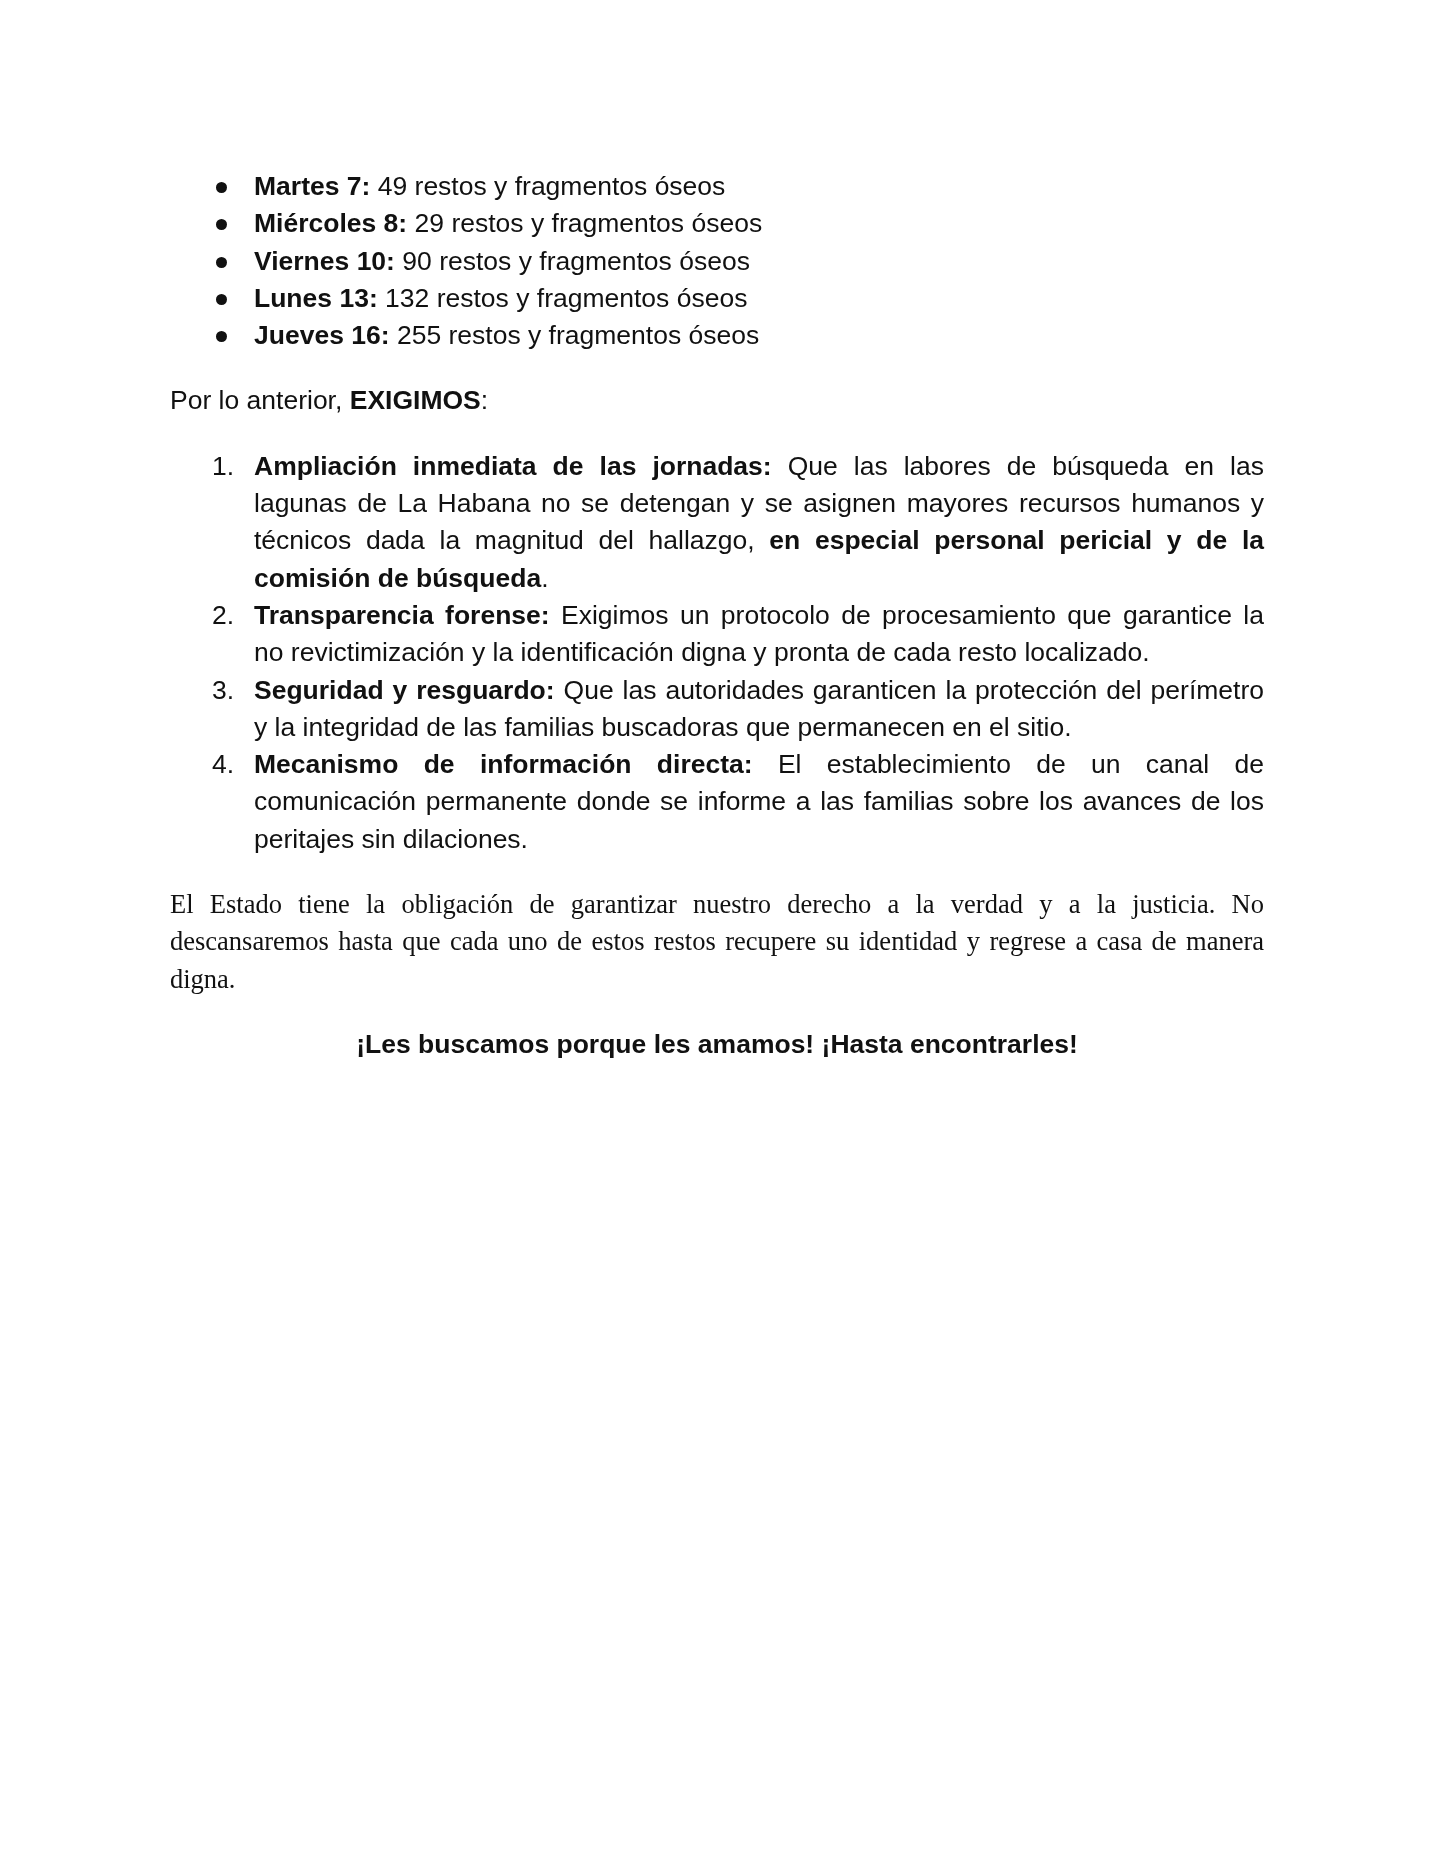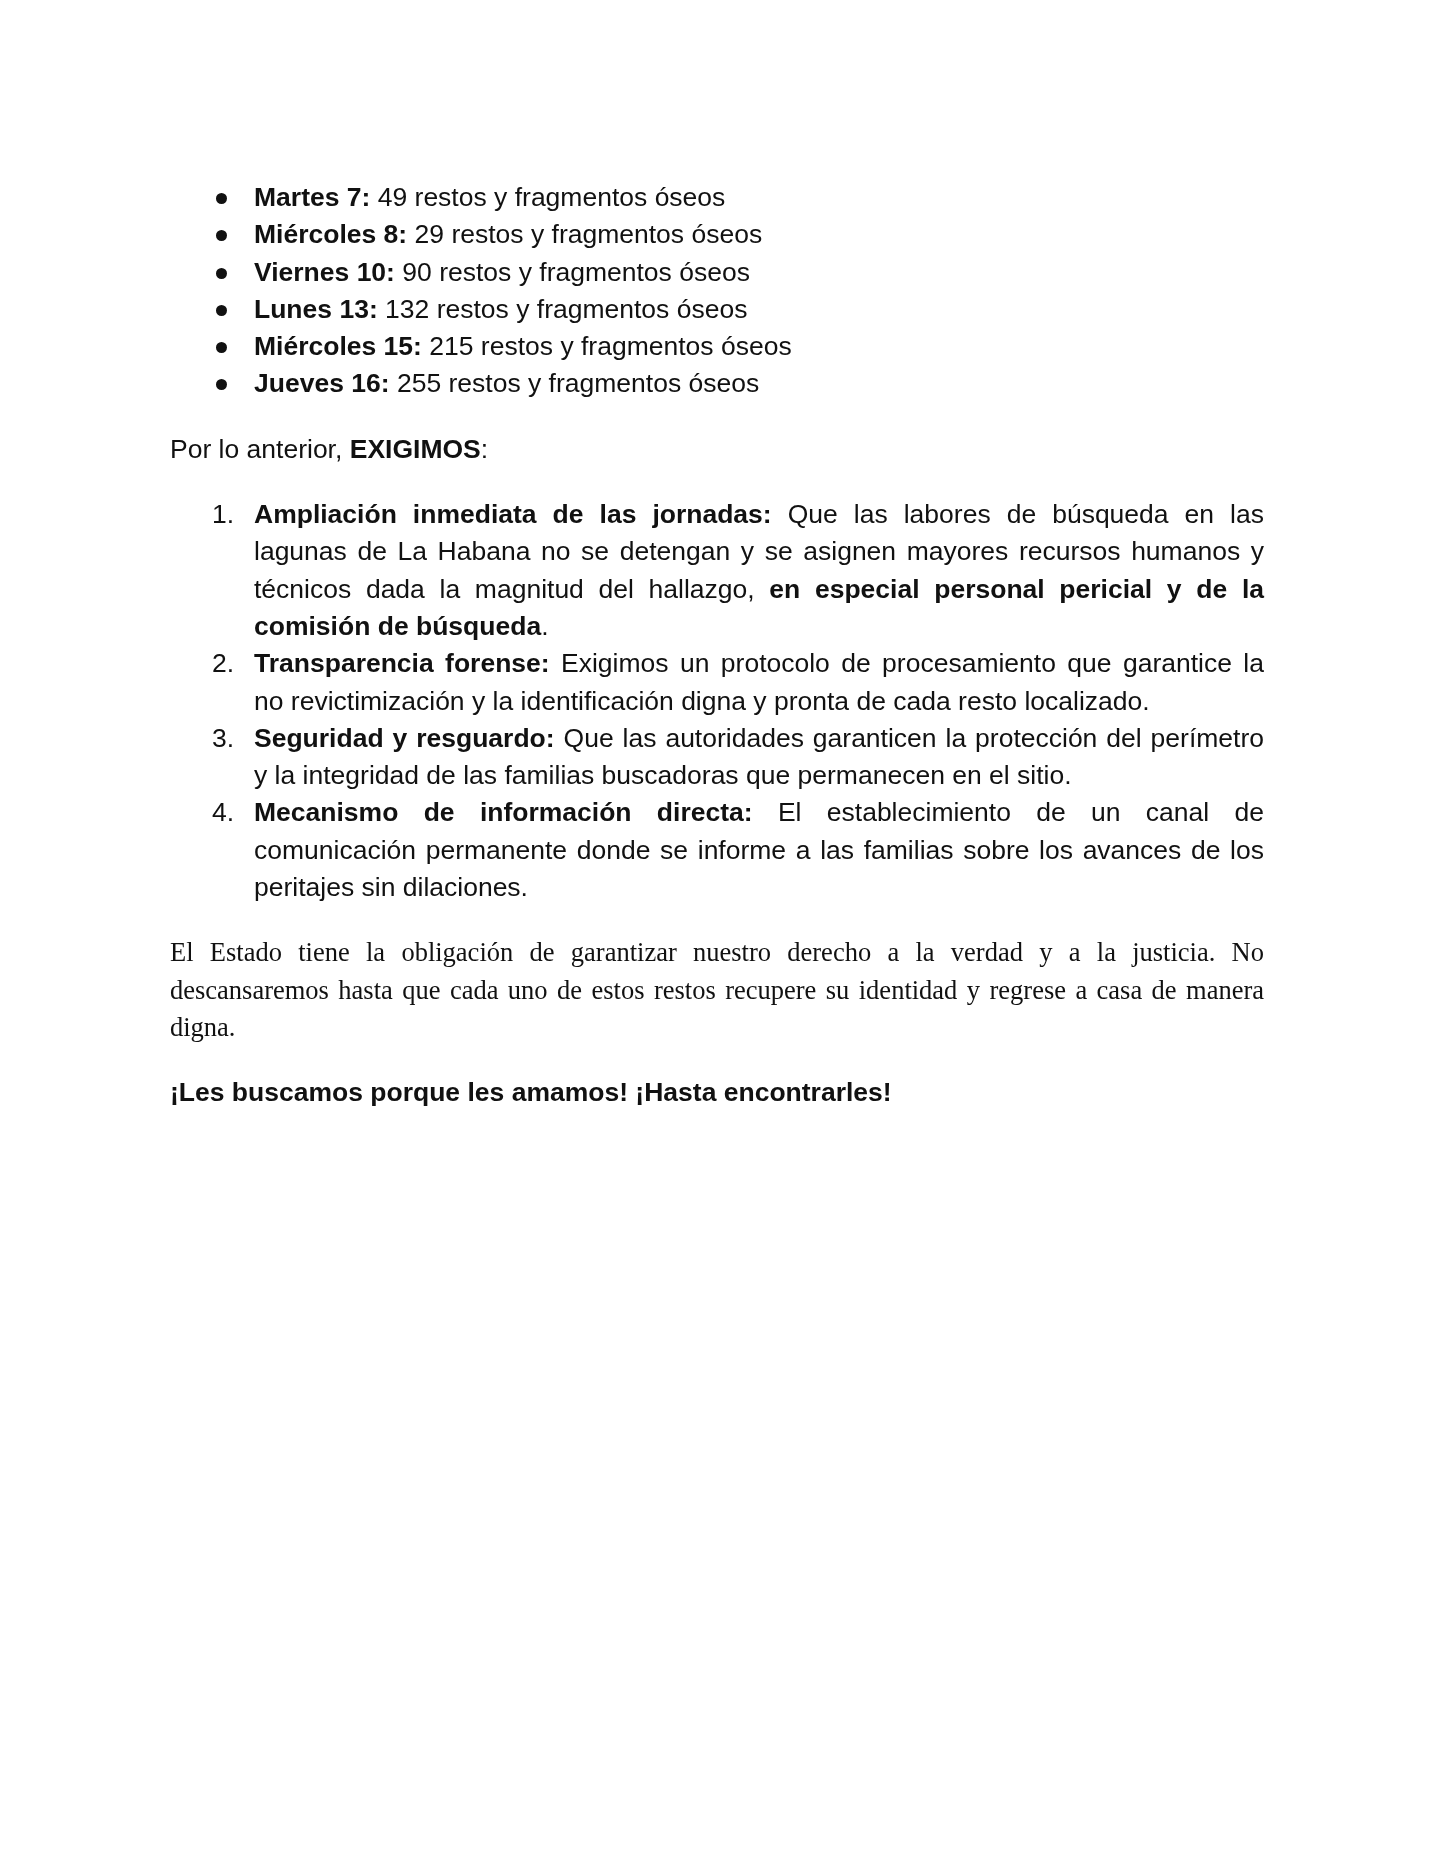--- a/index.html
+++ b/index.html
@@ -11,21 +11,21 @@
       width: 1440px;
       height: 1864px;
       position: relative;
       overflow: hidden;
       font-family: "Liberation Sans", sans-serif;
       color: #111111;
     }
     .page {
       position: absolute;
       left: 170px;
-      top: 179px;
+      top: 168px;
       width: 1094px;
       font-size: 26.5px;
       line-height: 37.3px;
     }
     .bullets {
       list-style: none;
       margin: 0;
       padding: 0;
     }
     .bullets li {
@@ -61,34 +61,34 @@
       left: 42px;
       top: 0;
     }
     .closing {
       margin: 28px 0 0 0;
       text-align: justify;
       font-family: Liberation Serif, serif;
     }
     .slogan {
       margin: 28px 0 0 0;
+      text-align: center;
       font-weight: bold;
     }
   </style>
 </head>
 <body>
 
 <div class="page">
 
   <ul class="bullets">
     <li><span class="dot"></span><b>Martes 7:</b><span> 49 restos y fragmentos óseos</span></li>
     <li><span class="dot"></span><b>Miércoles 8:</b><span> 29 restos y fragmentos óseos</span></li>
     <li><span class="dot"></span><b>Viernes 10:</b><span> 90 restos y fragmentos óseos</span></li>
     <li><span class="dot"></span><b>Lunes 13:</b><span> 132 restos y fragmentos óseos</span></li>
-    <li><span class="dot"></span><b>Miércoles 15:</b><span> 215 restos y fragmentos óseos</span></li>
     <li><span class="dot"></span><b>Jueves 16:</b><span> 255 restos y fragmentos óseos</span></li>
   </ul>
 
   <p class="intro"><span>Por lo anterior, </span><b>EXIGIMOS</b><span>:</span></p>
 
   <ol class="demands">
     <li><span class="num">1.</span><b>Ampliación inmediata de las jornadas:</b><span> Que las labores de búsqueda en las lagunas de La Habana no se detengan y se asignen mayores recursos humanos y técnicos dada la magnitud del hallazgo, </span><b>en especial personal pericial y de la comisión de búsqueda</b><span>.</span></li>
     <li><span class="num">2.</span><b>Transparencia forense:</b><span> Exigimos un protocolo de procesamiento que garantice la no revictimización y la identificación digna y pronta de cada resto localizado.</span></li>
     <li><span class="num">3.</span><b>Seguridad y resguardo:</b><span> Que las autoridades garanticen la protección del perímetro y la integridad de las familias buscadoras que permanecen en el sitio.</span></li>
     <li><span class="num">4.</span><b>Mecanismo de información directa:</b><span> El establecimiento de un canal de comunicación permanente donde se informe a las familias sobre los avances de los peritajes sin dilaciones.</span></li>

